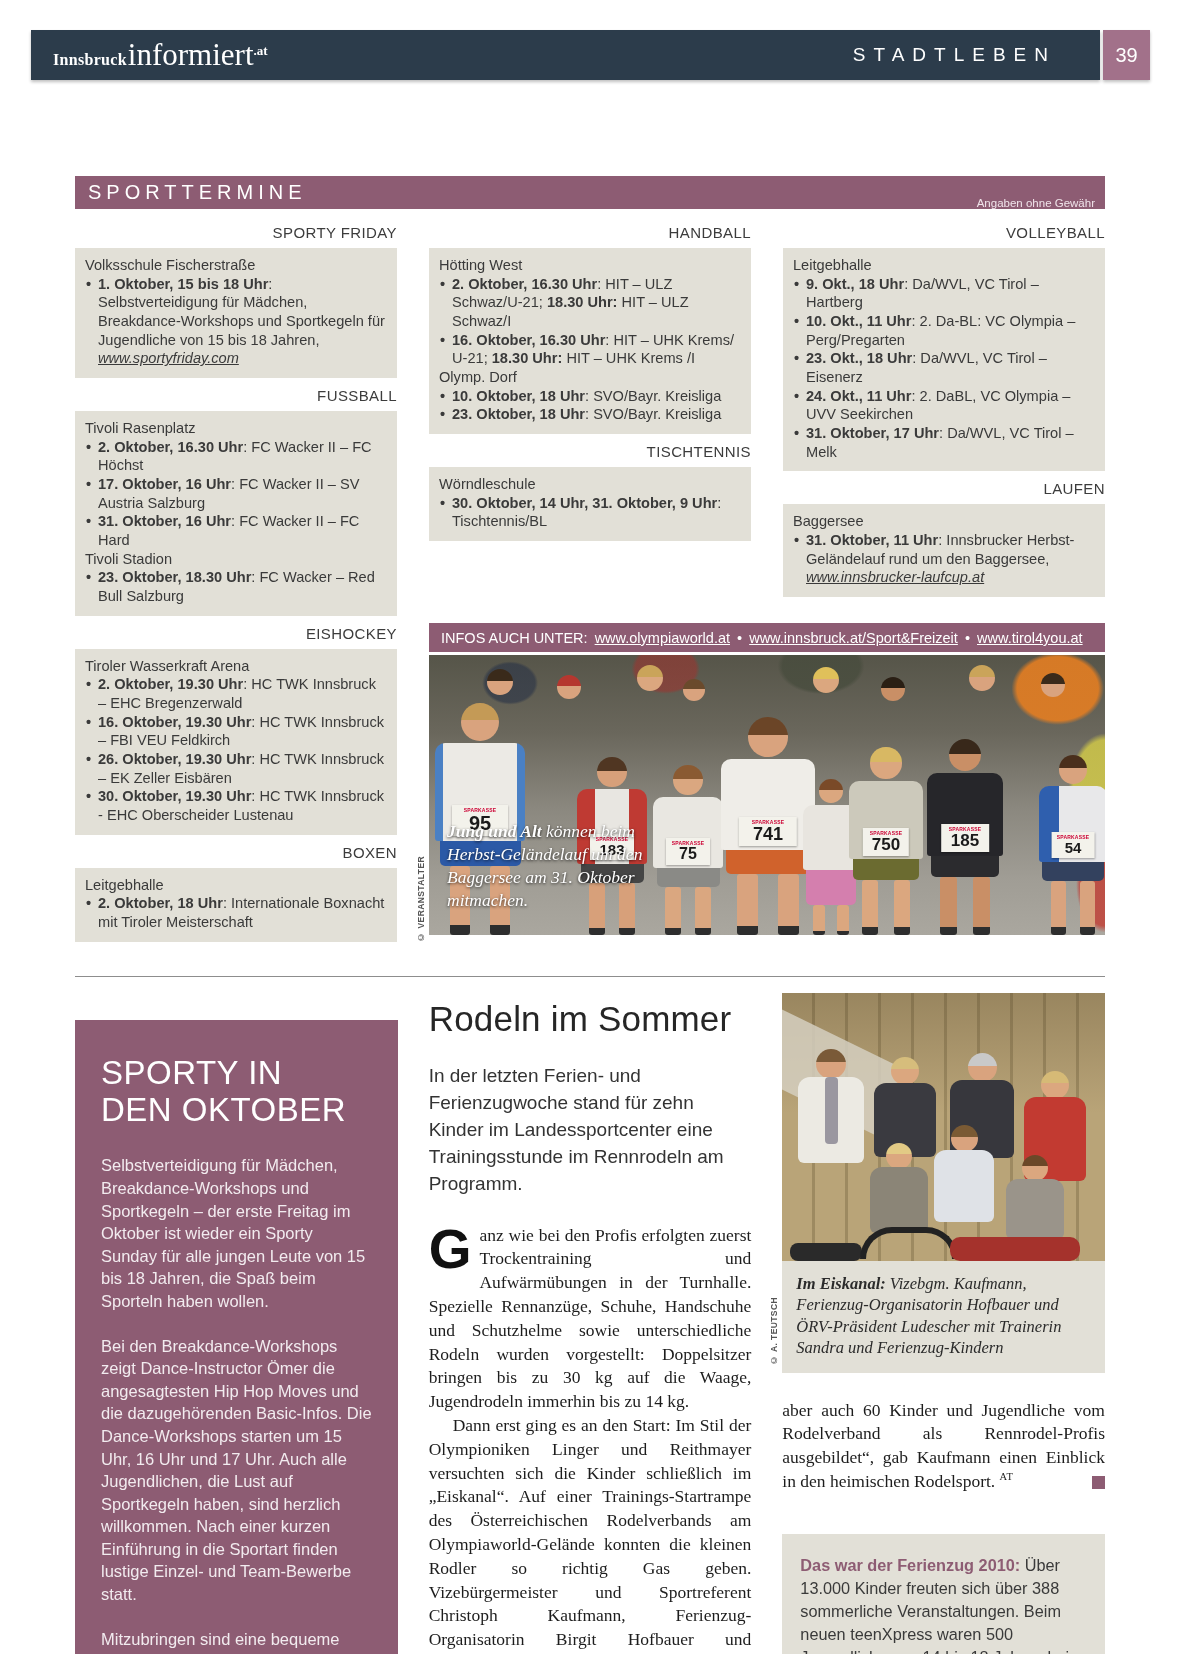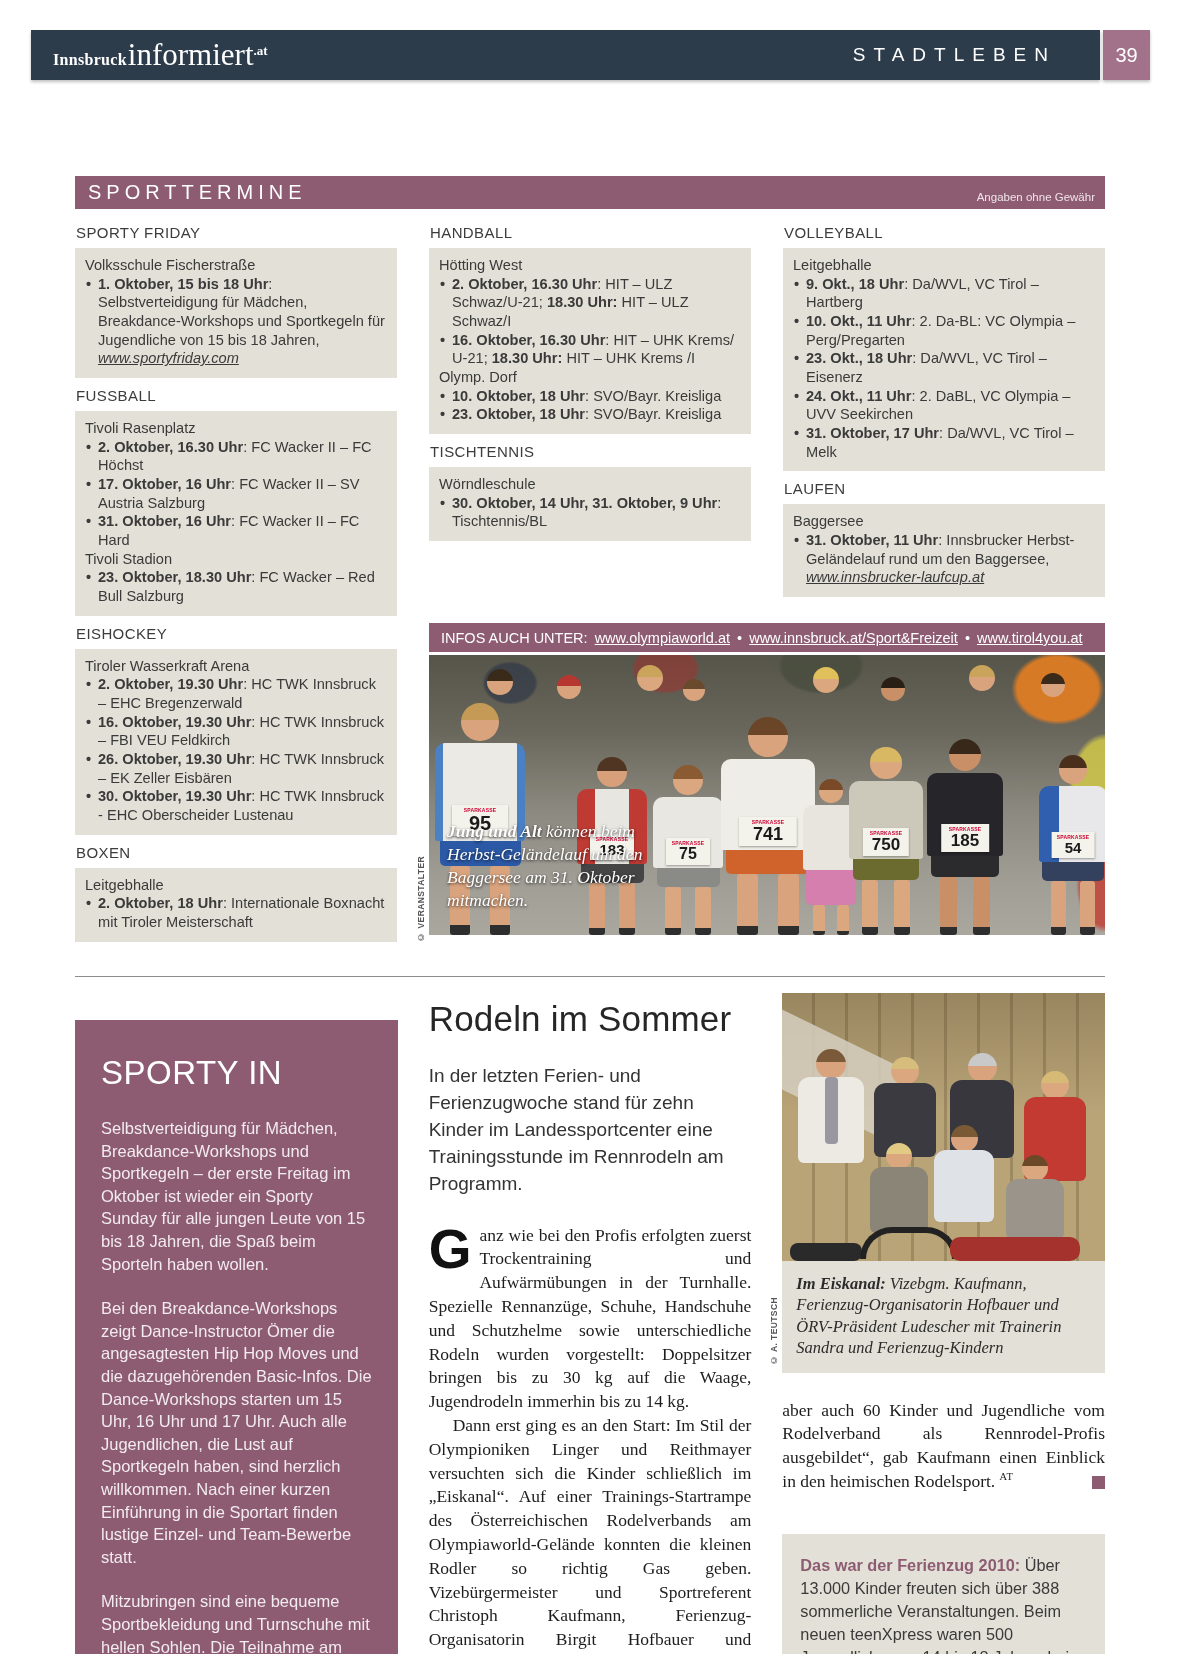--- a/index.html
+++ b/index.html
@@ -15,28 +15,28 @@
   .brand-main{font-size:31px;margin-left:1px;}
   .brand-suf{font-size:13px;font-weight:bold;position:relative;top:-10px;}
   .section-label{letter-spacing:8px;font-size:19px;margin-right:44px;}
   .pagenum{width:47px;background:#a2718a;color:#fff;display:flex;align-items:center;
            justify-content:center;font-size:20px;box-shadow:0 2px 3px rgba(0,0,0,.25);}
 
   
   .sport-titlebar{margin:96px 76px 0 75px;height:33px;background:#8d5c73;display:flex;
                   align-items:center;justify-content:space-between;padding:0 10px 0 13px;}
   .sport-title{color:#fff;font-size:20px;letter-spacing:5px;}
-  .sport-disclaimer{color:#f0e4ea;font-size:11.5px;align-self:flex-end;padding-bottom:6px;}
+  .sport-disclaimer{color:#f0e4ea;font-size:11.5px;align-self:flex-end;padding-bottom:0;}
 
   .listing-grid{margin:6px 76px 0 75px;display:grid;grid-template-columns:1fr 1fr 1fr;
                 column-gap:32px;grid-template-areas:"a b c" "a m m";}
   #lcol-0{grid-area:a}#lcol-1{grid-area:b}#lcol-2{grid-area:c}
   .media-block{grid-area:m;margin-top:12px;position:relative;}
 
-  .sec-head{font-size:15px;color:#3c3c3c;letter-spacing:.4px;margin:9px 0 7px 1px;}
+  .sec-head{font-size:15px;color:#3c3c3c;letter-spacing:.4px;margin:9px 0 7px 1px;text-align:right;}
   .sec-box{background:#e2e0d7;padding:8px 10px 10px;margin-bottom:4px;font-size:14.6px;
            line-height:1.28;color:#3a3a3a;}
   .evt{position:relative;padding-left:13px;}
   .evt::before{content:"•";position:absolute;left:1px;font-weight:bold;}
   .b{font-weight:bold;}
   .lnk{color:#3a3a3a;text-decoration:underline;cursor:pointer;font-style:italic;}
 
   .infos-bar{height:29px;background:#8d5c73;color:#fff;display:flex;align-items:center;
              font-size:14.5px;padding:0 10px 0 12px;white-space:nowrap;overflow:hidden;}
   .infos-prefix{margin-right:7px;}
@@ -356,20 +356,21 @@
     </div>
   </section>
 
   <hr class="divider">
 
   <section class="bottom-grid">
 
     <aside class="purple-box">
       <h2 class="pb-title">
         <span>SPORTY IN</span><br>
+        <span>DEN OKTOBER</span>
       </h2>
       <p class="pb-para">Selbstverteidigung für Mädchen, Breakdance-Workshops und Sportkegeln – der erste Freitag im Oktober ist wieder ein Sporty Sunday für alle jungen Leute von 15 bis 18 Jahren, die Spaß beim Sporteln haben wollen.</p>
       <p class="pb-para">Bei den Breakdance-Workshops zeigt Dance-Instructor Ömer die angesagtesten Hip Hop Moves und die dazugehörenden Basic-Infos. Die Dance-Workshops starten um 15 Uhr, 16 Uhr und 17 Uhr. Auch alle Jugendlichen, die Lust auf Sportkegeln haben, sind herzlich willkommen. Nach einer kurzen Einführung in die Sportart finden lustige Einzel- und Team-Bewerbe statt.</p>
       <p class="pb-para"><span>Mitzubringen sind eine bequeme Sportbekleidung und Turnschuhe mit hellen Sohlen. Die Teilnahme am Sporty Friday ist gratis und es gibt jede Menge coole Preise zu gewinnen. Außerdem erhält jeder ein Sporty Friday Shirt geschenkt. </span></p>
 
     </aside>
 
     <article class="article">
       <h1 class="art-title">Rodeln im Sommer</h1>
       <p class="art-lead">In der letzten Ferien- und Ferienzugwoche stand für zehn Kinder im Landessportcenter eine Trainingsstunde im Rennrodeln am Programm.</p>

